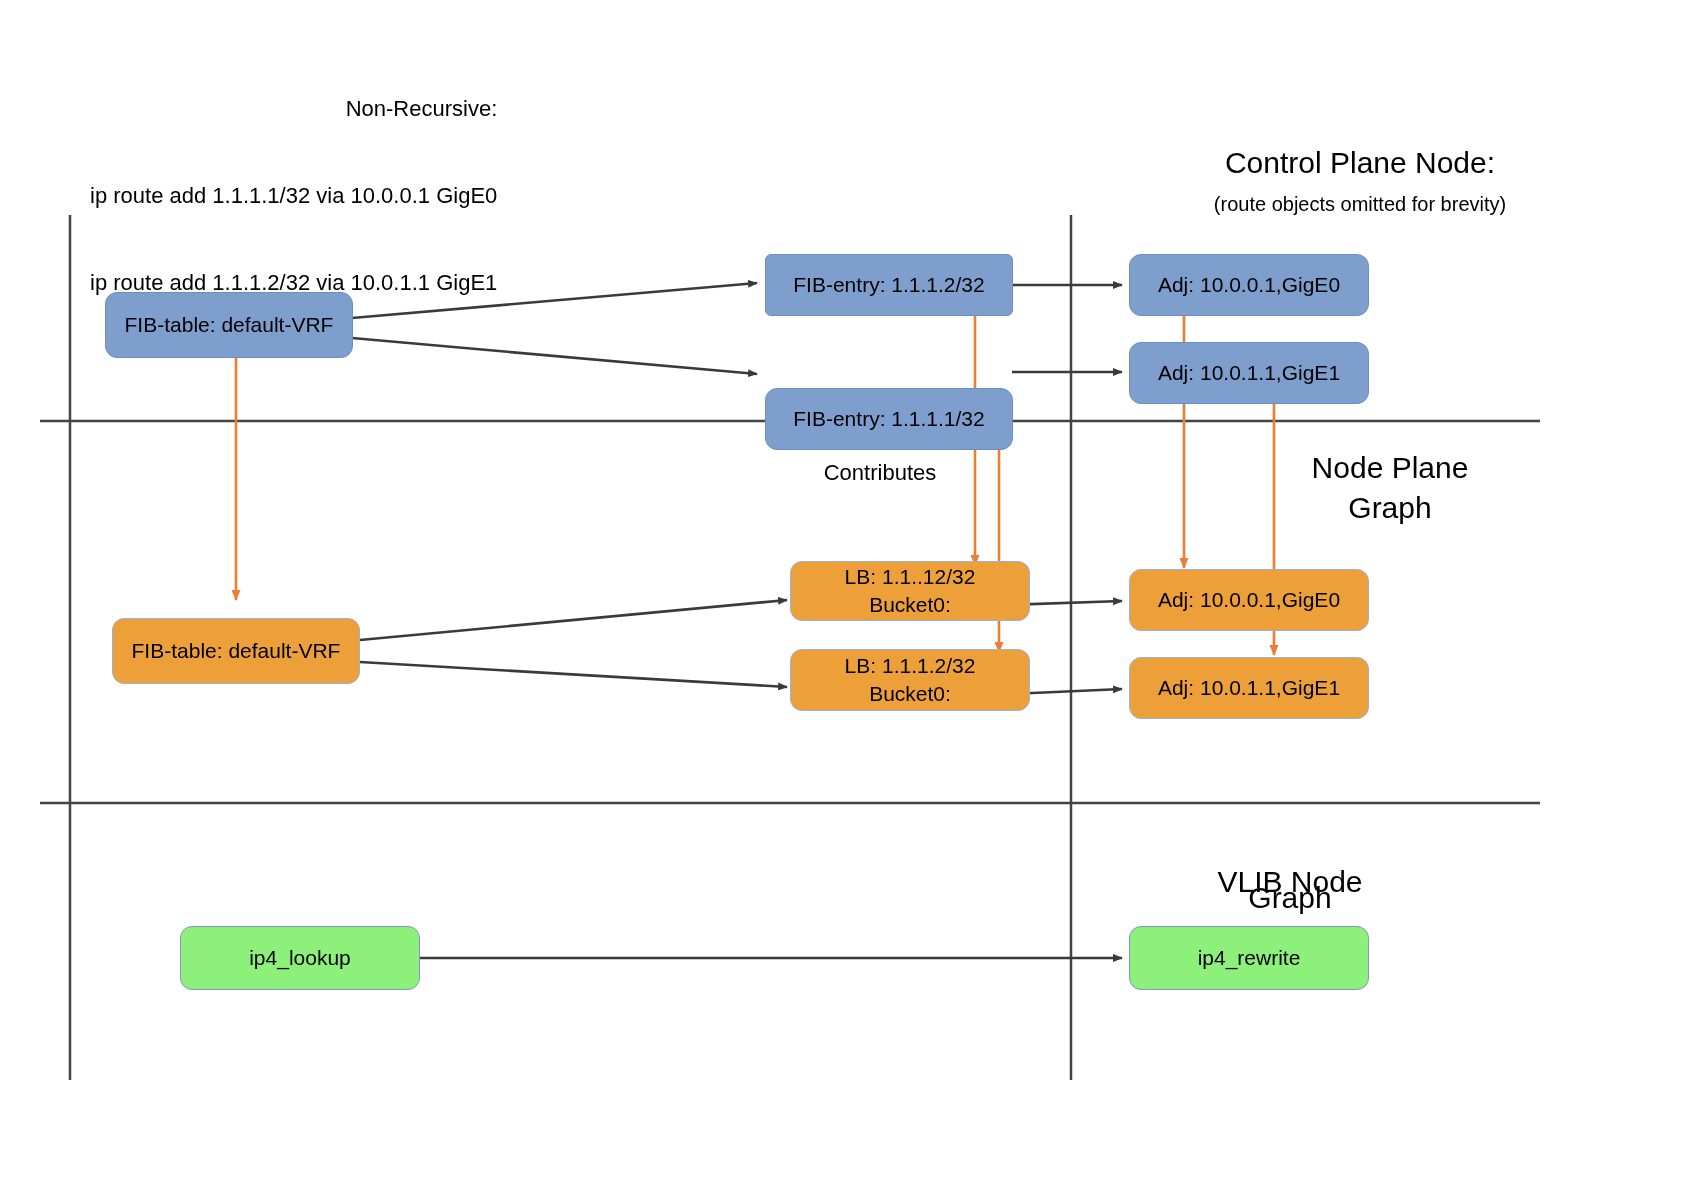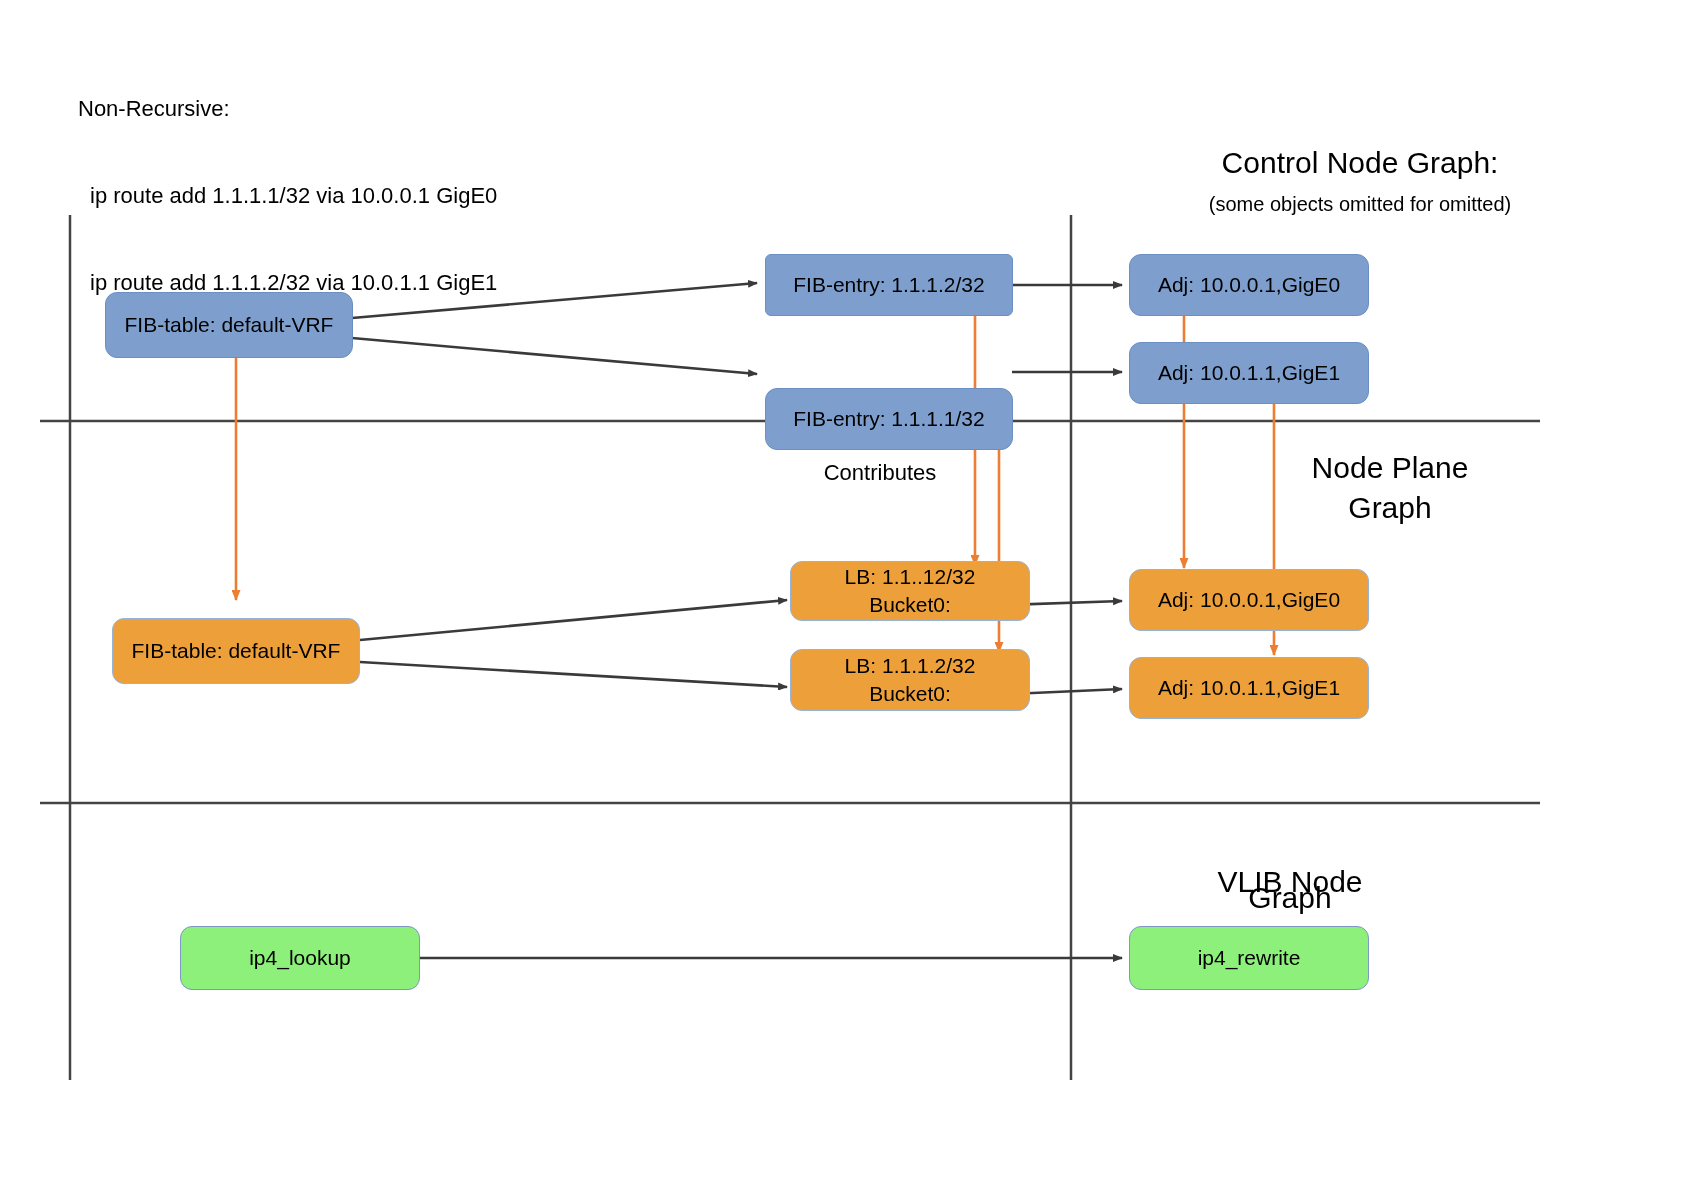--- a/index.html
+++ b/index.html
@@ -1,20 +1,20 @@
 <!DOCTYPE html>
 <html><head>
 <meta charset="utf-8">
 <style>
   html,body{margin:0;padding:0;background:#ffffff;}
   body{font-family:"Liberation Sans",sans-serif;color:#000;}
   #stage{position:relative;width:1682px;height:1184px;background:#fff;overflow:hidden;}
 
   .code-block{position:absolute;left:78px;top:36px;font-size:22px;line-height:29px;white-space:pre;color:#000;}
-  .code-line{display:block;}
+  .code-line{display:block;text-align:right;}
   .code-line.indent{padding-left:12px;}
 
   .section-title{position:absolute;font-size:30px;line-height:36px;text-align:center;color:#000;}
   .section-sub{position:absolute;font-size:20px;line-height:24px;text-align:center;color:#000;}
 
   .node{position:absolute;box-sizing:border-box;border-radius:12px;display:flex;flex-direction:column;
         align-items:center;justify-content:center;font-size:21px;line-height:28px;color:#000;text-align:center;}
   .node.blue{background:#7e9fcd;border:1.5px solid #6b8fc2;}
   .node.orange{background:#eda03a;border:1.5px solid #96b3d9;}
   .node.green{background:#8cf07a;border:1.5px solid #8098c4;}
@@ -28,22 +28,22 @@
 <body>
 
 <div id="stage">
 
   <div class="code-block">
     <span class="code-line">Non-Recursive:</span>
     <span class="code-line indent">ip route add 1.1.1.1/32 via 10.0.0.1 GigE0</span>
     <span class="code-line indent">ip route add 1.1.1.2/32 via 10.0.1.1 GigE1</span>
   </div>
 
-  <div class="section-title" style="left:1160px;top:145px;width:400px;">Control Node Graph:</div>
-  <div class="section-sub" style="left:1150px;top:192px;width:420px;">(some objects omitted for omitted)</div>
+  <div class="section-title" style="left:1160px;top:145px;width:400px;">Control Plane Node:</div>
+  <div class="section-sub" style="left:1150px;top:192px;width:420px;">(route objects omitted for brevity)</div>
 
   <div class="section-title" style="left:1255px;top:450px;width:270px;">Node Plane</div>
   <div class="section-title" style="left:1255px;top:490px;width:270px;">Graph</div>
 
   <div class="section-title" style="left:1140px;top:864px;width:300px;">VLIB Node</div>
   <div class="section-title" style="left:1140px;top:880px;width:300px;">Graph</div>
 
   <div class="lbl" style="left:760px;top:460px;width:240px;">Contributes</div>
 
   <svg class="layer" viewBox="0 0 1682 1184">

